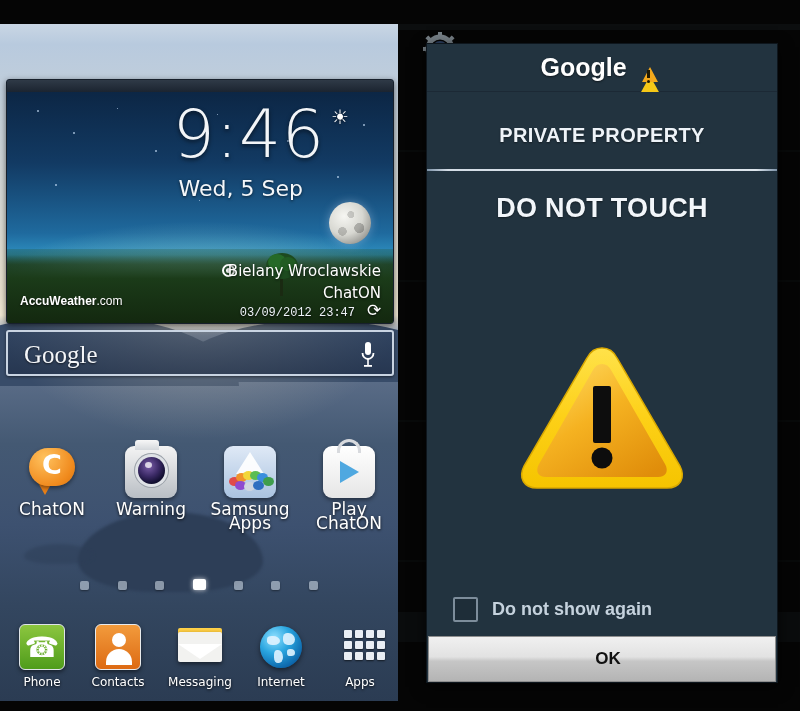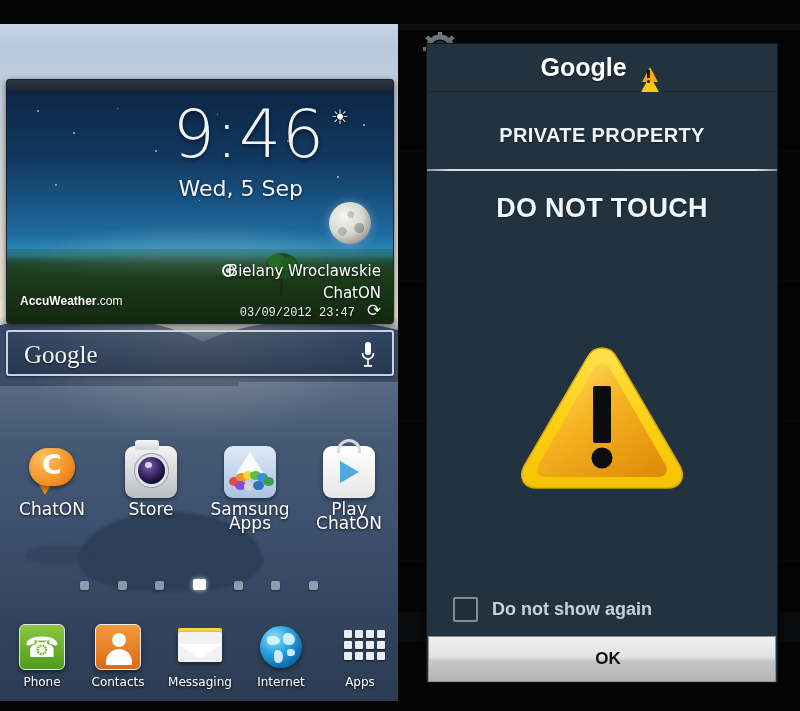--- a/index.html
+++ b/index.html
@@ -380,21 +380,21 @@
       </div>
       <div class="lbl">ChatON</div>
     </div>
 
     <div class="app" style="left:105px;top:422px;">
       <div class="ic ic-cam">
         <div class="hump"></div>
           <div class="lens"></div>
           <div class="glint"></div>
       </div>
-      <div class="lbl">Store</div>
+      <div class="lbl">Warning</div>
     </div>
 
     <div class="app" style="left:204px;top:422px;">
       <div class="ic ic-sams">
         <div class="fan"></div>
         <div class="dots">
           <span class="dot" style="left:0;top:6px;background:#e04b4b;"></span>
           <span class="dot" style="left:7px;top:2px;background:#f0922c;"></span>
           <span class="dot" style="left:14px;top:0px;background:#f2d63a;"></span>
           <span class="dot" style="left:21px;top:0px;background:#5bbd52;"></span>

